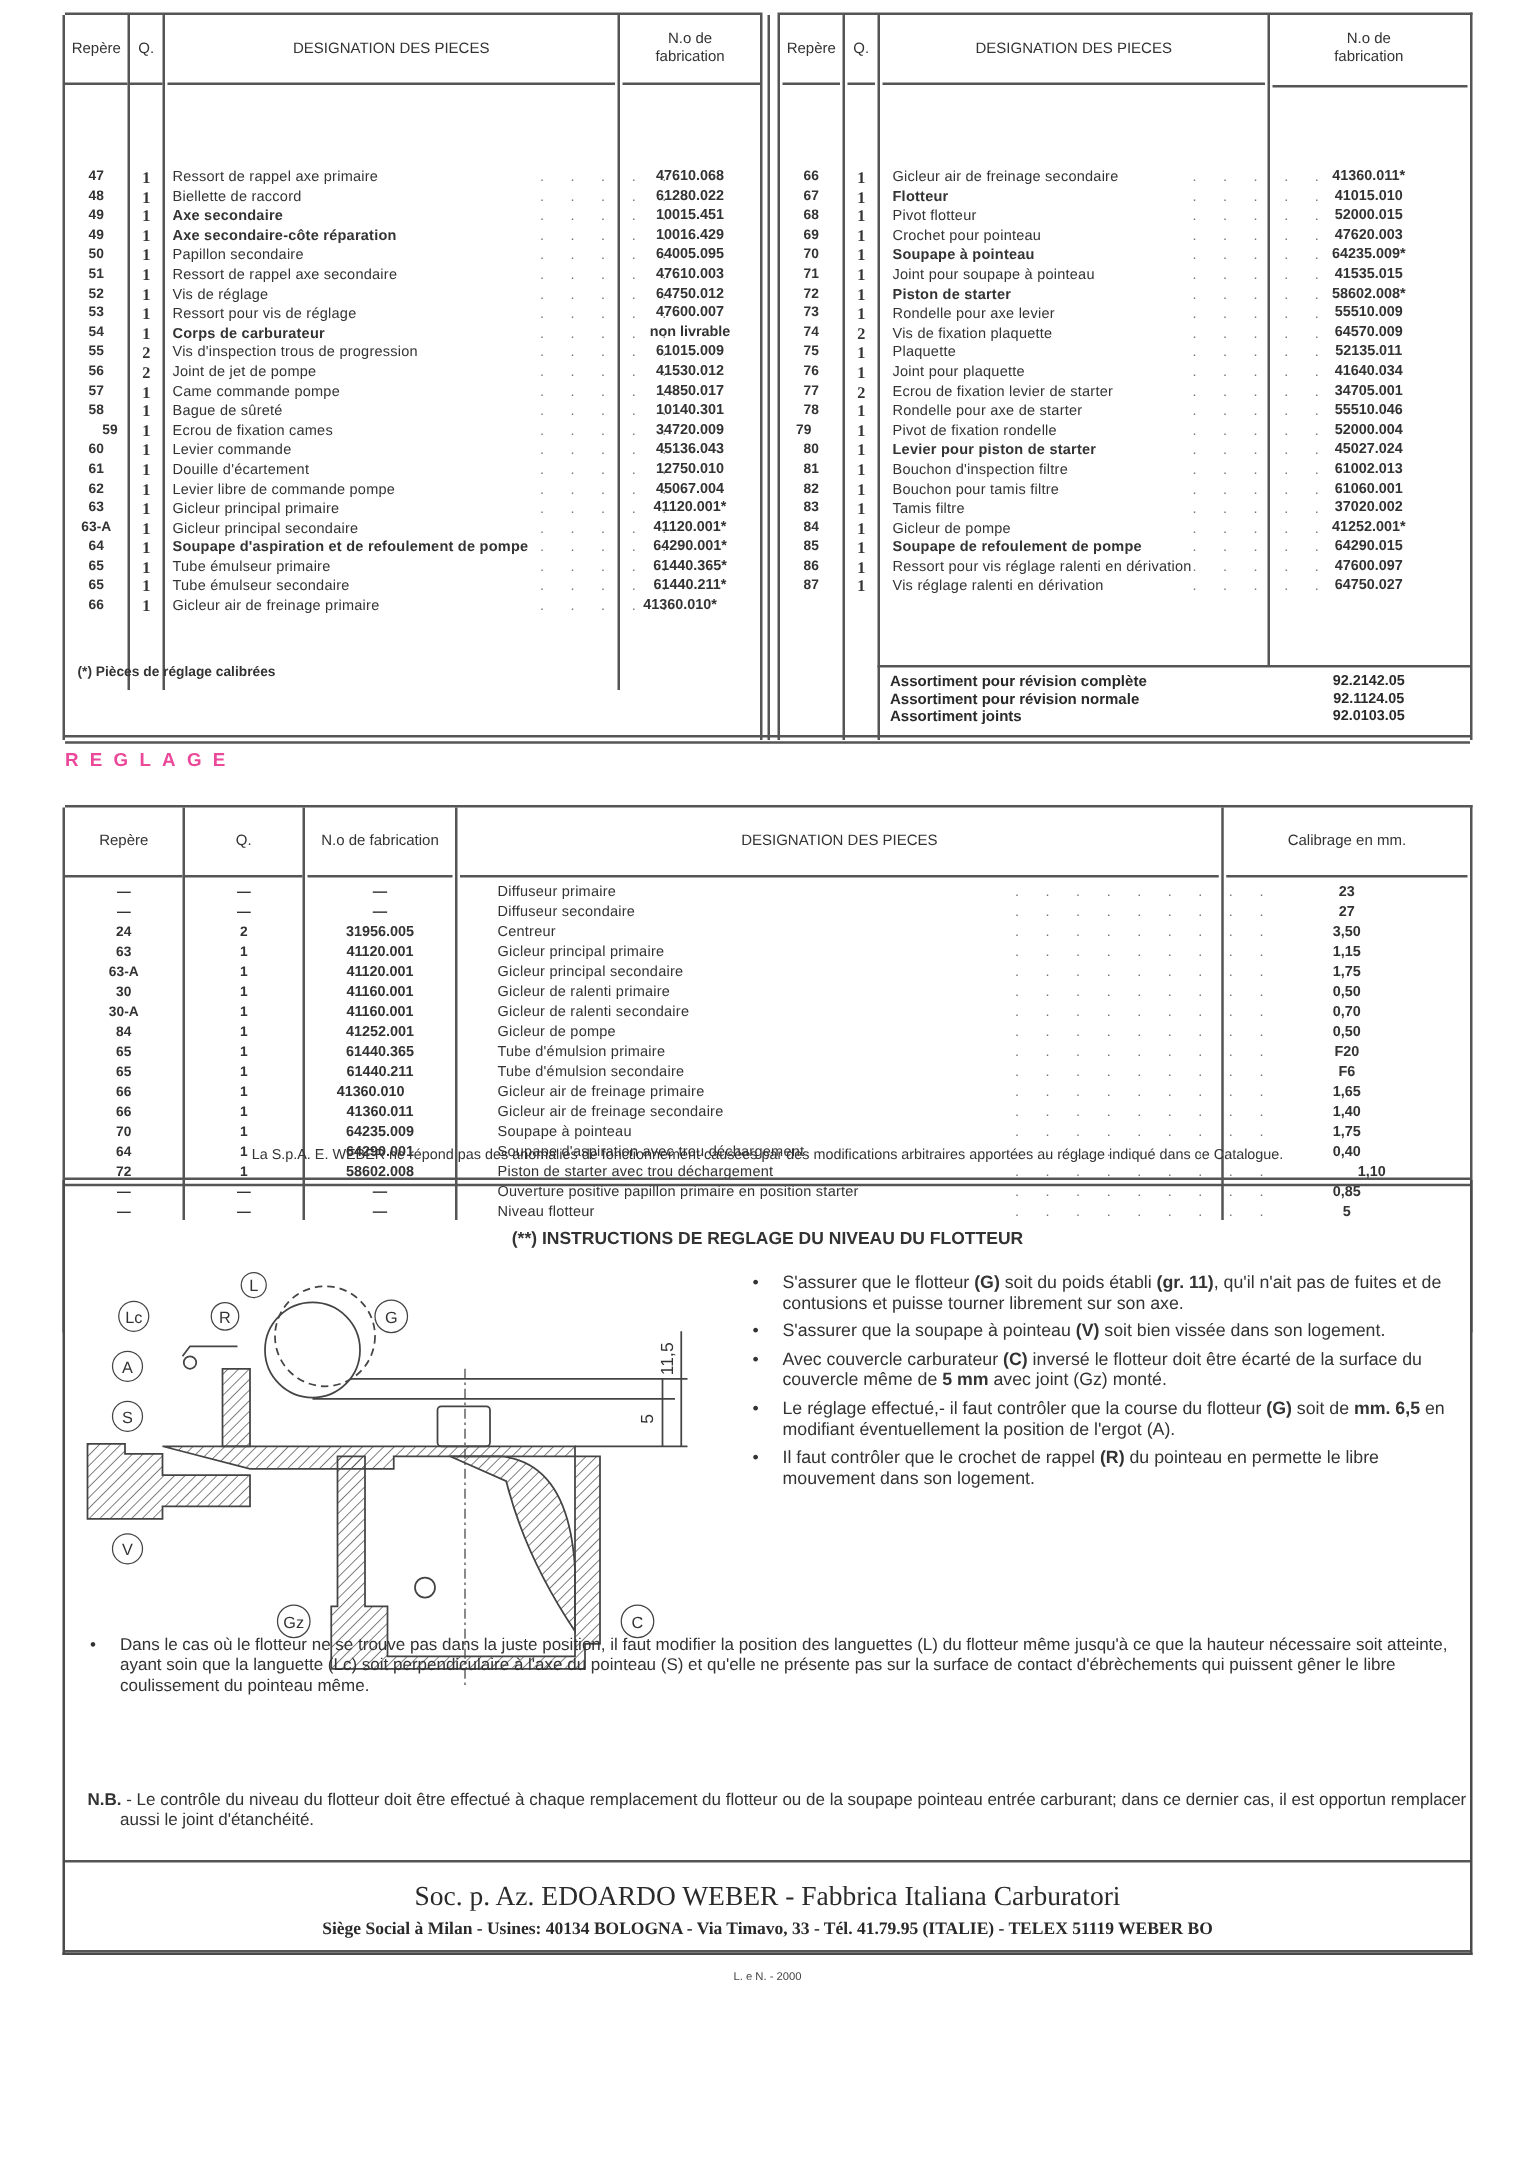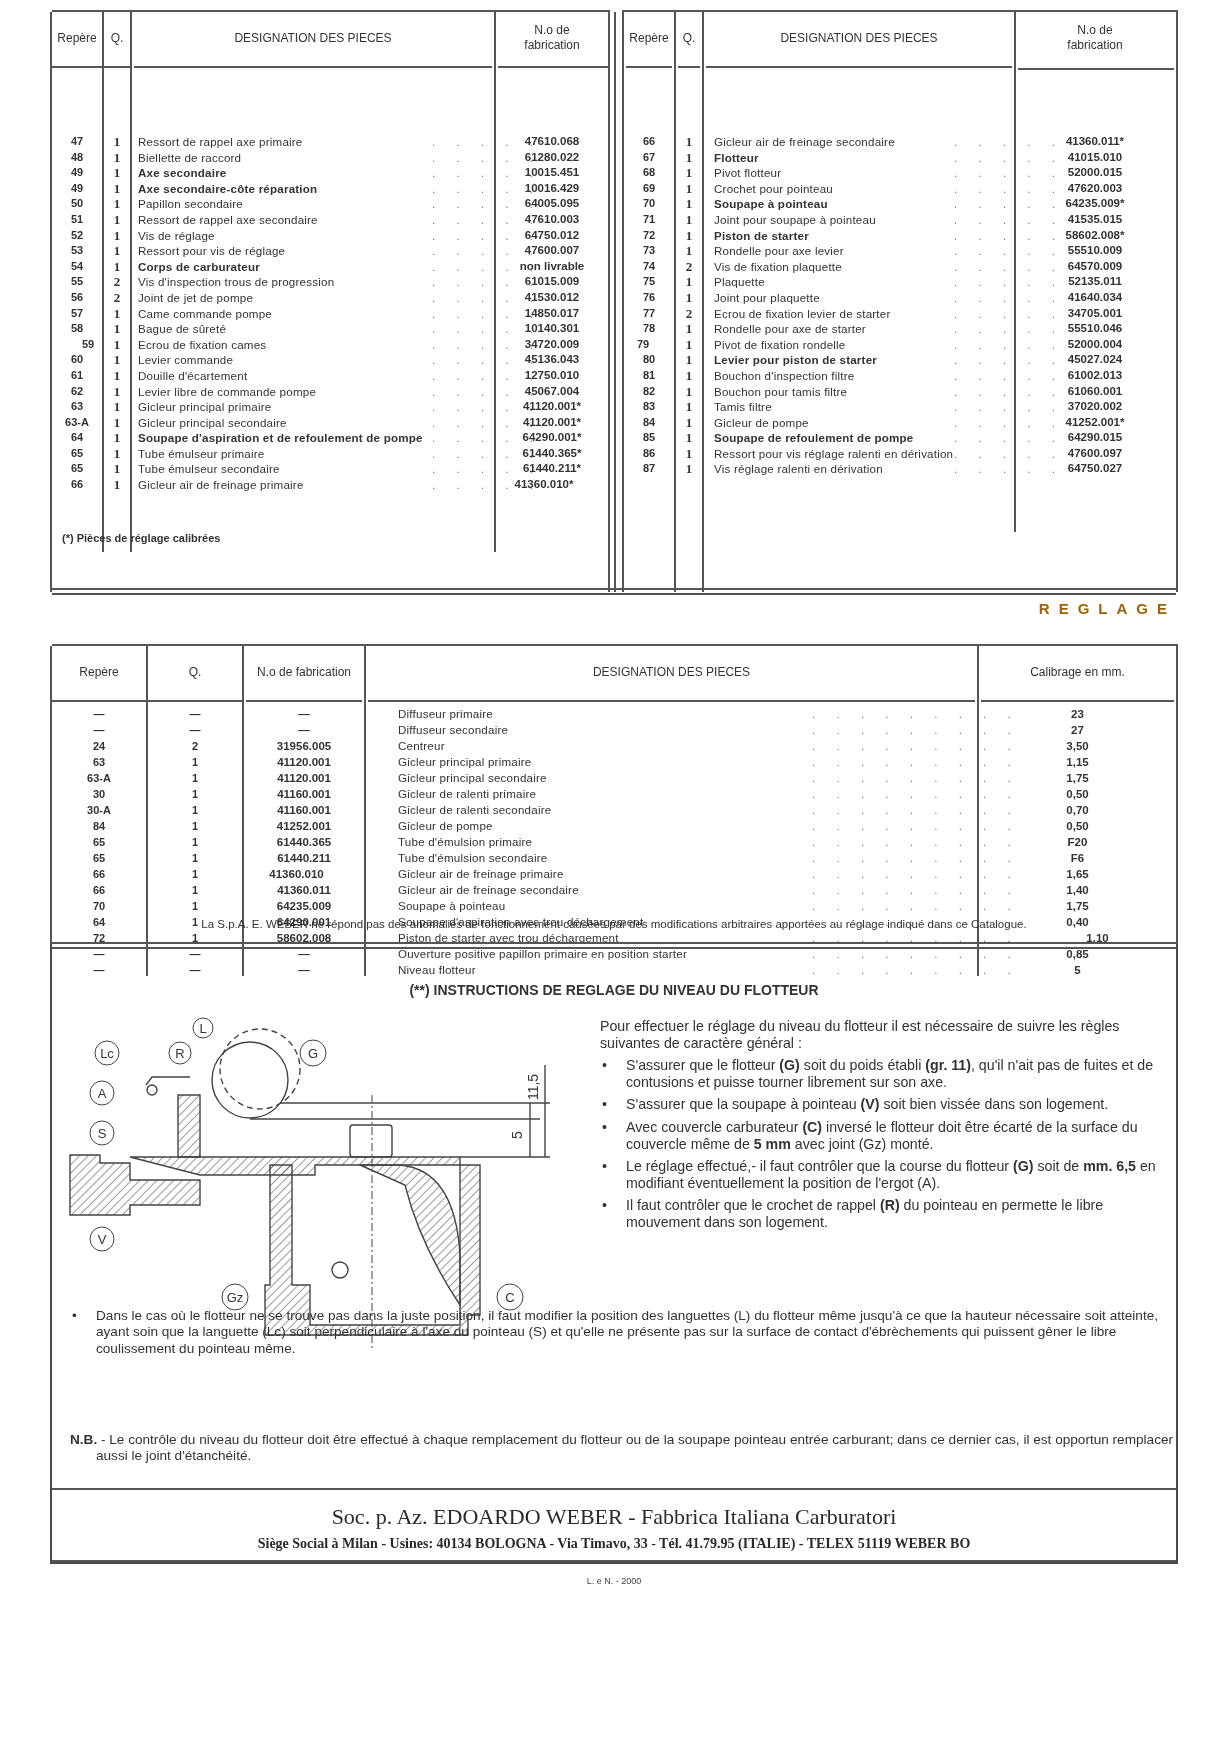--- a/index.html
+++ b/index.html
@@ -21,22 +21,22 @@
   .c-rep { text-align:center; font-weight:bold; font-size:11px; color:#333; }
   .c-q { text-align:center; font-family:"Liberation Serif", serif; font-size:13px; font-weight:bold; color:#333;}
   .c-des { color:#333; letter-spacing:0.2px; }
   .c-des.b { font-weight:bold; }
   .c-no { text-align:center; font-weight:bold; font-size:11.5px; color:#333; }
   .leader { color:#777; letter-spacing:9px; }
   .footnote { position:absolute; left:10px; top:520px; font-size:11px; font-weight:bold; color:#333; }
   .assort { position:absolute; left:80px; right:0; top:520px; border-top:2px solid #555; padding-top:4px; }
   .assort .row { height:14px; line-height:14px; font-weight:bold; font-size:12px; }
   
-  .reg-title { position:absolute; top:590px; left:0; width:1124px; text-align:right;
-               font-size:15px; font-weight:bold; letter-spacing:9px; color:#a16207; }
+  .reg-title { position:absolute; top:590px; left:0; width:1124px; text-align:left;
+               font-size:15px; font-weight:bold; letter-spacing:9px; color:#ec4899; }
   .reg { position:absolute; top:634px; left:0; width:1124px; height:420px; border-top:2px solid #555; border-right:2px solid #555; }
   .reg .hdr { height:52px; }
   .reg .rows { top:60px; }
   .reg .row { height:16px; line-height:16px; }
   .disclaimer { position:absolute; top:908px; left:0; width:1124px; text-align:center; font-size:11.5px; color:#333; }
   .dbl { position:absolute; left:0; width:1124px; border-top:2px solid #555; border-bottom:2px solid #555; height:3px; }
   
   .instr-title { position:absolute; top:972px; left:0; width:1124px; text-align:center;
                  font-size:14px; font-weight:bold; color:#333; }
   .diagram { position:absolute; left:8px; top:995px; width:520px; height:345px; }
@@ -408,20 +408,34 @@
           <span class="c-no" style="left:394px;width:158px">47600.097</span>
         </div>
         <div class="row">
           <span class="c-rep" style="left:0;width:54px">87</span>
           <span class="c-q" style="left:54px;width:26px">1</span>
           <span class="c-des" style="left:92px">Vis réglage ralenti en dérivation</span>
           <span class="leader" style="left:332px">. . . . .</span>
           <span class="c-no" style="left:394px;width:158px">64750.027</span>
         </div>
       </div>
+    <div class="assort" id="assort-rows">
+        <div class="row">
+          <span style="left:10px">Assortiment pour révision complète</span>
+          <span style="left:314px;width:158px;text-align:center;font-size:11.5px">92.2142.05</span>
+        </div>
+        <div class="row">
+          <span style="left:10px">Assortiment pour révision normale</span>
+          <span style="left:314px;width:158px;text-align:center;font-size:11.5px">92.1124.05</span>
+        </div>
+        <div class="row">
+          <span style="left:10px">Assortiment joints</span>
+          <span style="left:314px;width:158px;text-align:center;font-size:11.5px">92.0103.05</span>
+        </div>
+      </div>
   </div>
 
   <div class="dbl" style="top:578px"></div>
 
   <div class="reg-title">REGLAGE</div>
   <div class="reg">
     <div class="vline" style="left:-2px;height:420px"></div>
     <div class="vline" style="left:94px;height:330px"></div>
     <div class="vline" style="left:190px;height:330px"></div>
     <div class="vline" style="left:312px;height:330px"></div>
@@ -648,21 +662,20 @@
       <g>
           <circle cx="450" cy="292" r="13" fill="#fff" stroke="#444"></circle>
           <text x="450" y="297">C</text>
         </g>
       <text x="478" y="82" transform="rotate(-90 478 82)" font-size="14">11,5</text>
       <text x="462" y="130" transform="rotate(-90 462 130)" font-size="14">5</text>
     </g>
   </svg>
 
   <div class="instr-text">
-    <p>Pour effectuer le réglage du niveau du flotteur il est nécessaire de suivre les règles suivantes de caractère général :</p>
     <div id="instr-bullets">
         <div class="bullet"><span>S'assurer que le flotteur </span><b>(G)</b><span> soit du poids établi </span><b>(gr. 11)</b><span>, qu'il n'ait pas de fuites et de contusions et puisse tourner librement sur son axe.</span></div>
         <div class="bullet"><span>S'assurer que la soupape à pointeau </span><b>(V)</b><span> soit bien vissée dans son logement.</span><b></b><span></span></div>
         <div class="bullet"><span>Avec couvercle carburateur </span><b>(C)</b><span> inversé le flotteur doit être écarté de la surface du couvercle même de </span><b>5 mm</b><span> avec joint (Gz) monté.</span></div>
         <div class="bullet"><span>Le réglage effectué,- il faut contrôler que la course du flotteur </span><b>(G)</b><span> soit de </span><b>mm. 6,5</b><span> en modifiant éventuellement la position de l'ergot (A).</span></div>
         <div class="bullet"><span>Il faut contrôler que le crochet de rappel </span><b>(R)</b><span> du pointeau en permette le libre mouvement dans son logement.</span><b></b><span></span></div>
       </div>
   </div>
 
   <div class="instr-wide" id="wide-bullets">

